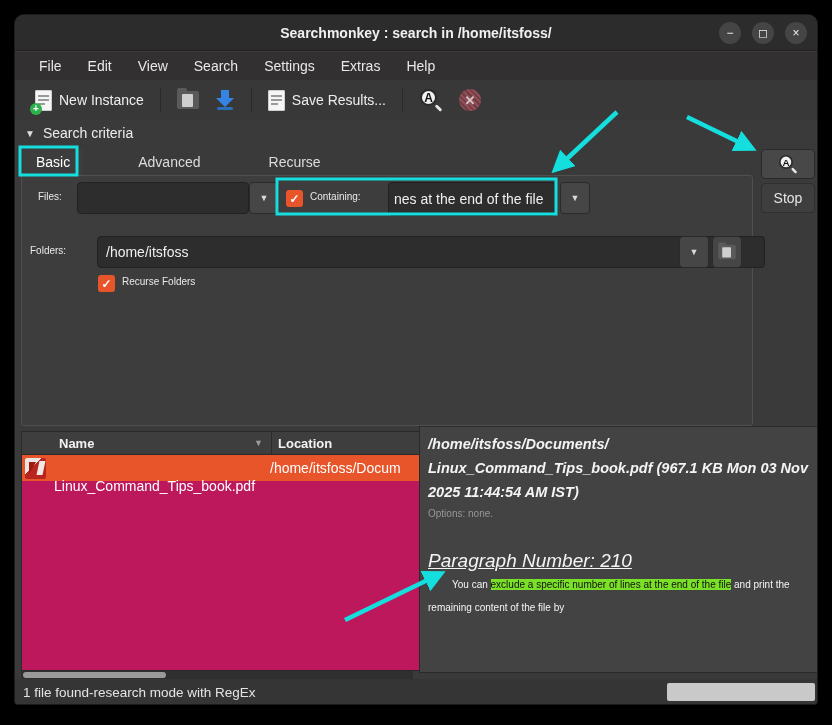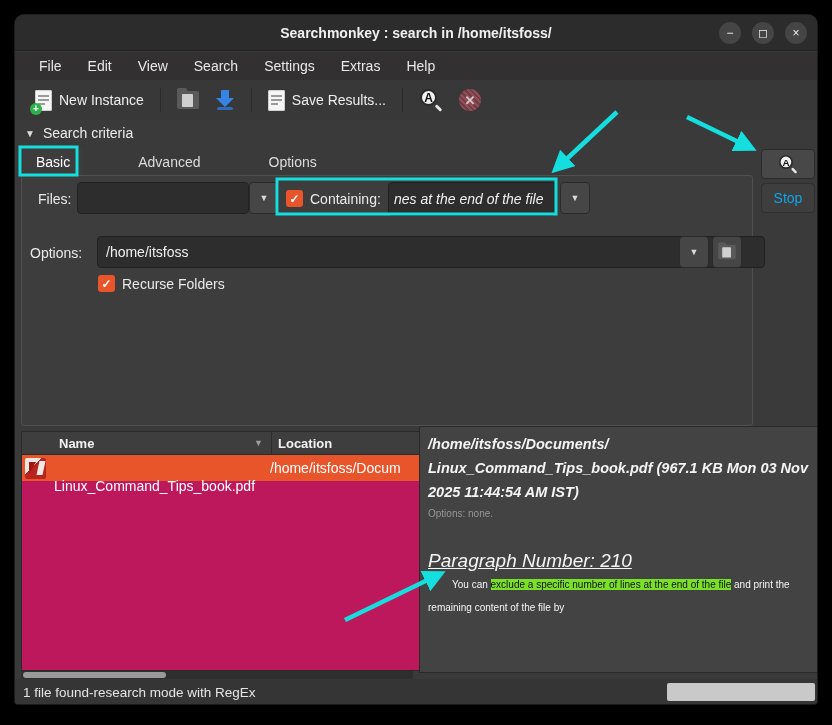--- a/index.html
+++ b/index.html
@@ -50,31 +50,31 @@
 
   
   .expander { position:absolute; left:10px; top:110px; display:flex; align-items:center; gap:8px;
               color:#ececec; font-size:14px; }
   .exp-tri { font-size:10px; color:#dcdcdc; }
   .tabs { position:absolute; left:8px; top:134px; display:flex;gap:42px; }
   .tab { padding:5px 13px; color:#dcdcdc; font-size:14px; }
   .tab.active { background:#3d3d3d; color:#fff; }
   .panel { position:absolute; left:6px; top:160px; width:732px; height:251px;
            background:#3d3d3d; border:1px solid #505050; border-radius:0 3px 3px 3px; }
-  .flabel { position:absolute; color:#e9e9e9; font-size:14px; }
+  .flabel { position:absolute; color:#e9e9e9; font-size:10px; }
   .entry { position:absolute; height:32px; background:#2d2d2d; border:1px solid #212121; border-radius:4px;
            color:#efefef; font-size:14px; padding:0 8px; font-family:"Liberation Sans", sans-serif; }
   .sqbtn { position:absolute; height:32px; width:30px; background:#464646; border:1px solid #2a2a2a;
            border-radius:4px; color:#d9d9d9; display:flex; align-items:center; justify-content:center; font-size:11px; }
   .checkbox { position:absolute; width:17px; height:17px; background:#e8552a; border-radius:3px;
               color:#fff; font-size:12px; font-weight:bold; display:flex; align-items:center; justify-content:center; line-height:1; }
   .searchbtn { position:absolute; left:746px; top:134px; width:54px; height:30px; background:#484848;
                border:1px solid #2a2a2a; border-radius:4px; display:flex; align-items:center; justify-content:center; }
   .stopbtn { position:absolute; left:746px; top:168px; width:54px; height:30px; background:#3e3e3e;
-             border:1px solid #2f2f2f; border-radius:4px; color:#0ea5e9; font-size:14px;
+             border:1px solid #2f2f2f; border-radius:4px; color:#e5e5e5; font-size:14px;
              display:flex; align-items:center; justify-content:center; }
 
   
   .list { position:absolute; left:6px; top:416px; width:466px; height:240px; background:#be185d;
           border:1px solid #2a2a2a; }
   .listhead { display:flex; height:23px; background:#3e3e3e; border-bottom:1px solid #2a2a2a; }
   .col { color:#f2f2f2; font-weight:bold; font-size:13px; display:flex; align-items:center; padding:0 6px; }
   .col.name { width:250px; padding-left:37px; border-right:1px solid #2c2c2c; position:relative; }
   .col.name .sort { position:absolute; right:8px; color:#9c9c9c; font-size:9px; }
   .row { display:flex; align-items:center; height:26px; background:#e8552a; color:#fff; font-size:14px; }
@@ -175,39 +175,39 @@
       </div>
     </div>
 
     <div class="expander">
       <span class="exp-tri">▼</span>
       <span>Search criteria</span>
     </div>
     <div class="tabs">
       <div class="tab active">Basic</div>
       <div class="tab">Advanced</div>
-      <div class="tab">Options</div>
+      <div class="tab">Recurse</div>
     </div>
 
     <div class="panel">
       <div class="flabel" style="left:16px; top:15px;">Files:</div>
       <input class="entry" style="left: 55px; top: 6px; width: 172px;" value="">
       <div class="sqbtn" style="left:227px; top:6px;">
         <span style="font-size:9px;">▼</span>
       </div>
       <div class="checkbox" style="left:264px; top:14px;">
         <span>✓</span>
       </div>
       <div class="flabel" style="left:288px; top:15px;">Containing:</div>
-      <input class="entry" style="left: 366px; top: 6px; width: 168px; padding: 16px 5px; font-style: italic;" value="nes at the end of the file">
+      <input class="entry" style="left: 366px; top: 6px; width: 168px; padding: 16px 5px;" value="nes at the end of the file">
       <div class="sqbtn" style="left:538px; top:6px;">
         <span style="font-size:9px;">▼</span>
       </div>
 
-      <div class="flabel" style="left:8px; top:69px;">Options:</div>
+      <div class="flabel" style="left:8px; top:69px;">Folders:</div>
       <input class="entry" style="left: 75px; top: 60px; width: 668px;" value="/home/itsfoss">
       <div class="sqbtn" style="left:657px; top:60px;">
         <span style="font-size:9px;">▼</span>
       </div>
       <div class="sqbtn" style="left:690px; top:60px;">
         <span class="folder-icon" style="transform:scale(.8);">
             <span class="page"></span>
           </span>
       </div>
 

